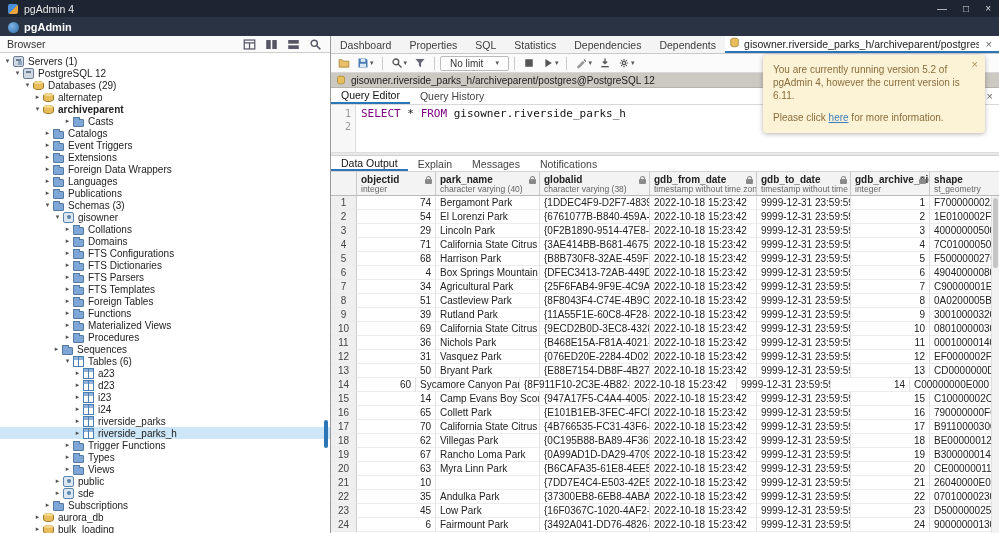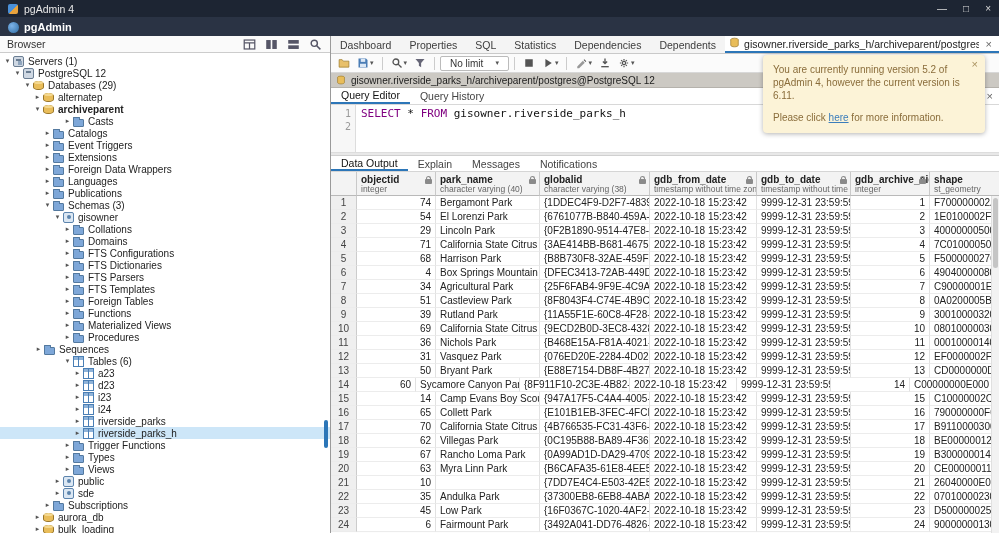--- a/index.html
+++ b/index.html
@@ -266,21 +266,21 @@
           <div class="tree-row" style="padding-left: 63px;">
             <span class="expander">▸</span>
             <span class="tico folder"></span>
             <span>Materialized Views</span>
           </div>
           <div class="tree-row" style="padding-left: 63px;">
             <span class="expander">▸</span>
             <span class="tico folder"></span>
             <span>Procedures</span>
           </div>
-          <div class="tree-row" style="padding-left: 34px;">
+          <div class="tree-row" style="padding-left: 52px;">
             <span class="expander">▸</span>
             <span class="tico folder"></span>
             <span>Sequences</span>
           </div>
           <div class="tree-row" style="padding-left: 63px;">
             <span class="expander">▾</span>
             <span class="tico table-collection"></span>
             <span>Tables (6)</span>
           </div>
           <div class="tree-row" style="padding-left: 73px;">

